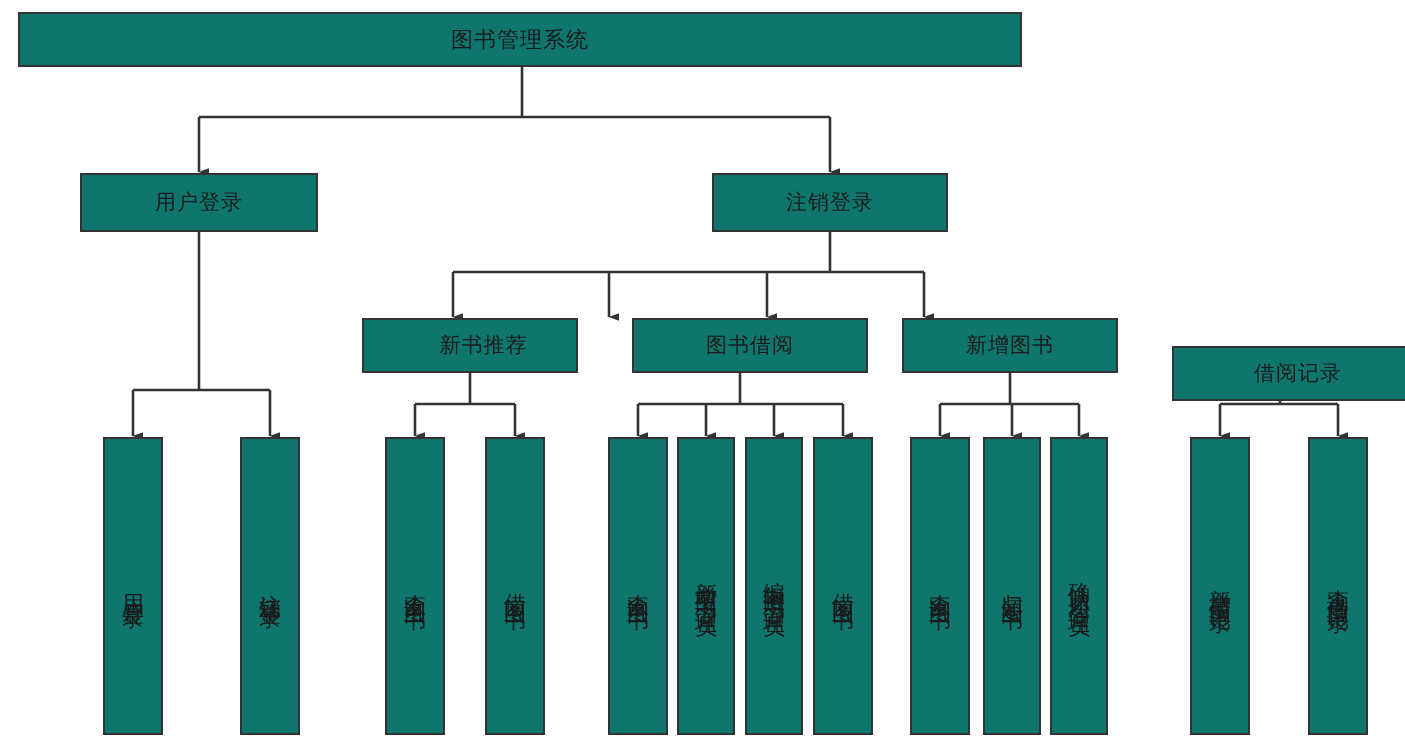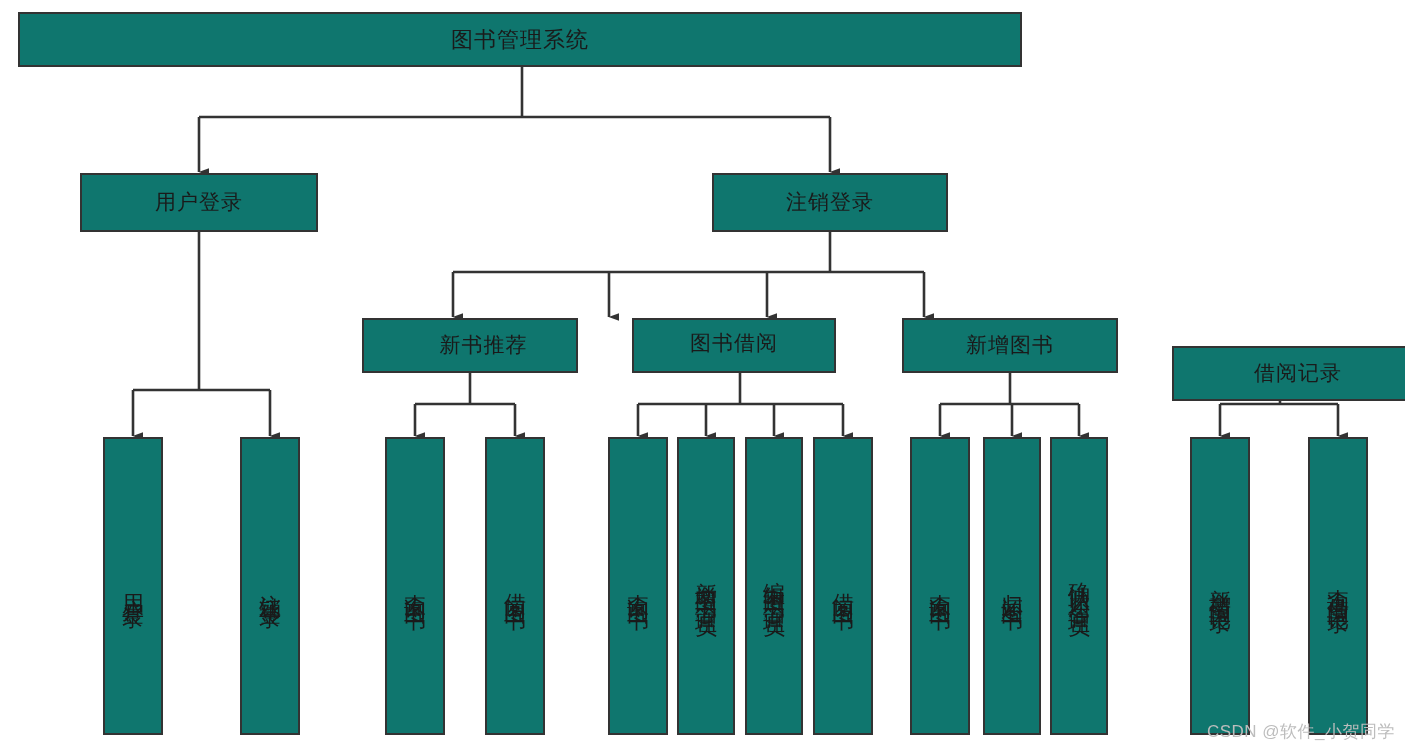--- a/index.html
+++ b/index.html
@@ -115,21 +115,21 @@
       </div>
       <div class="node branch" style="left: 80px; top: 173px; width: 238px; height: 59px;">
         <span class="label">用户登录</span>
       </div>
       <div class="node branch" style="left: 712px; top: 173px; width: 236px; height: 59px;">
         <span class="label">注销登录</span>
       </div>
       <div class="node branch" style="left: 362px; top: 318px; width: 216px; height: 55px; padding-left: 27px;">
         <span class="label">新书推荐</span>
       </div>
-      <div class="node branch" style="left: 632px; top: 318px; width: 204px; height: 55px; font-family: Liberation Mono, monospace;">
+      <div class="node branch" style="left: 632px; top: 318px; width: 236px; height: 55px;">
         <span class="label">图书借阅</span>
       </div>
       <div class="node branch" style="left: 902px; top: 318px; width: 216px; height: 55px;">
         <span class="label">新增图书</span>
       </div>
       <div class="node branch" style="left: 1172px; top: 318px; width: 252px; height: 55px; margin-top: 28px;">
         <span class="label">借阅记录</span>
       </div>
       <div class="node leaf" style="left: 103px; top: 437px; width: 60px; height: 298px;">
         <span class="label">用户登录</span>
@@ -164,14 +164,13 @@
       <div class="node leaf" style="left: 1050px; top: 437px; width: 58px; height: 298px;">
         <span class="label">确认归还（管理员）</span>
       </div>
       <div class="node leaf" style="left: 1190px; top: 437px; width: 60px; height: 298px;">
         <span class="label">新增借阅记录</span>
       </div>
       <div class="node leaf" style="left: 1308px; top: 437px; width: 60px; height: 298px;">
         <span class="label">查询借阅记录</span>
       </div>
     </div>
-  <div class="watermark">CSDN @软件_小贺同学</div>
 </div>
 
 </body></html>

